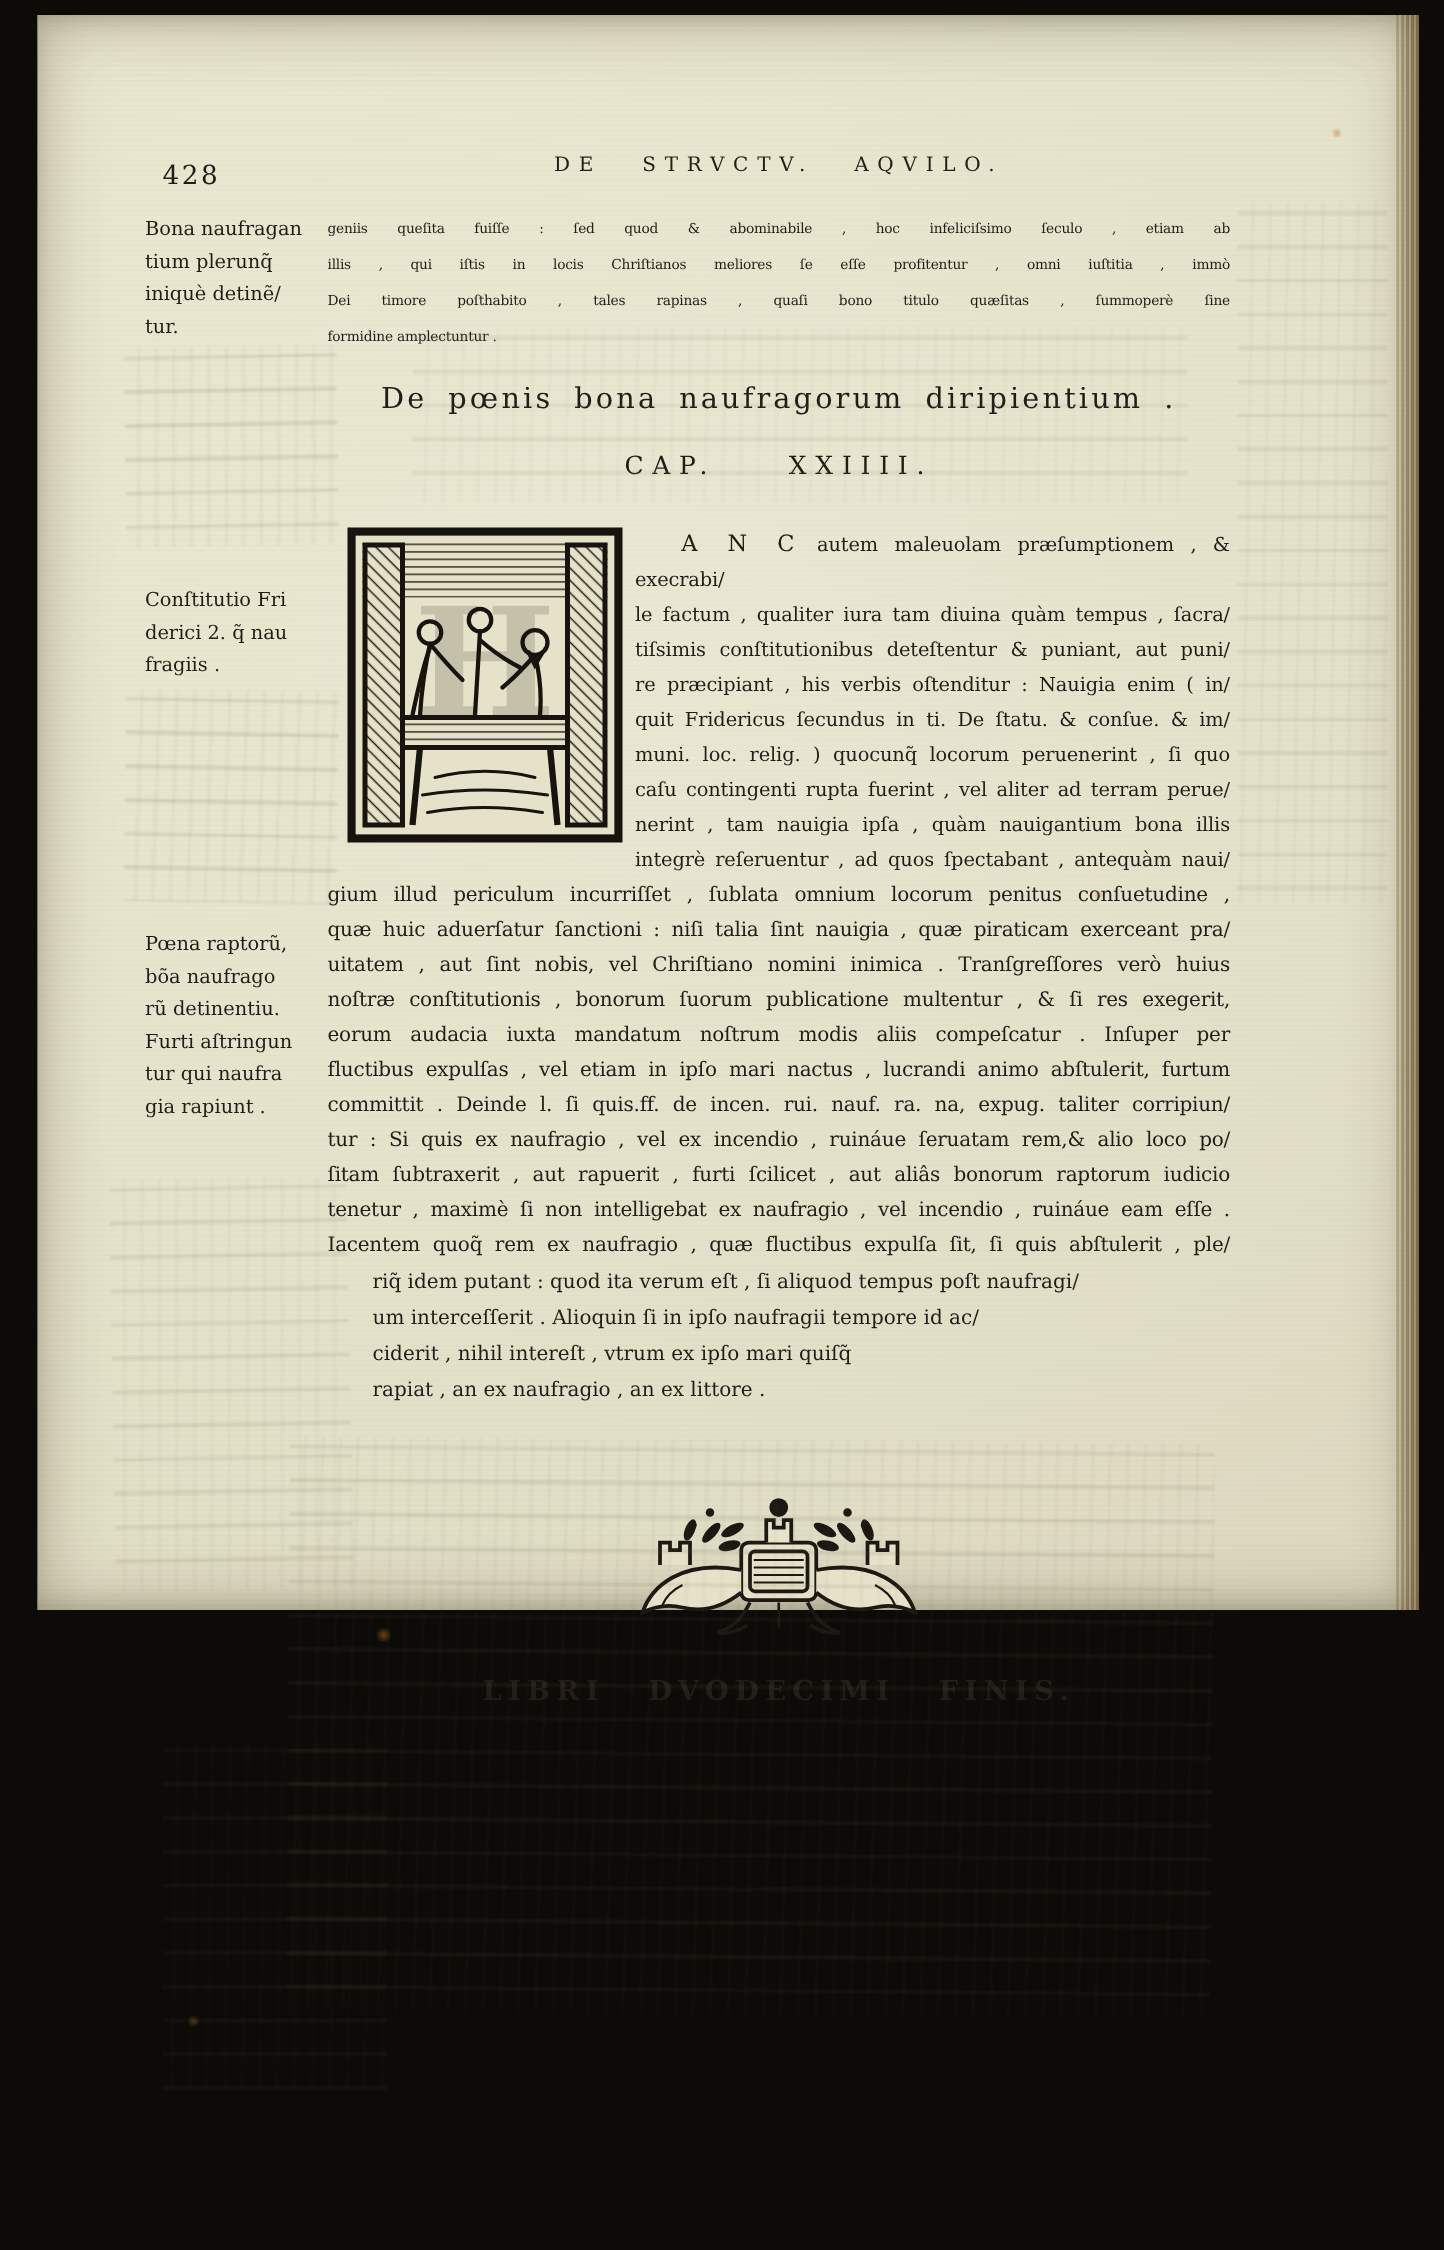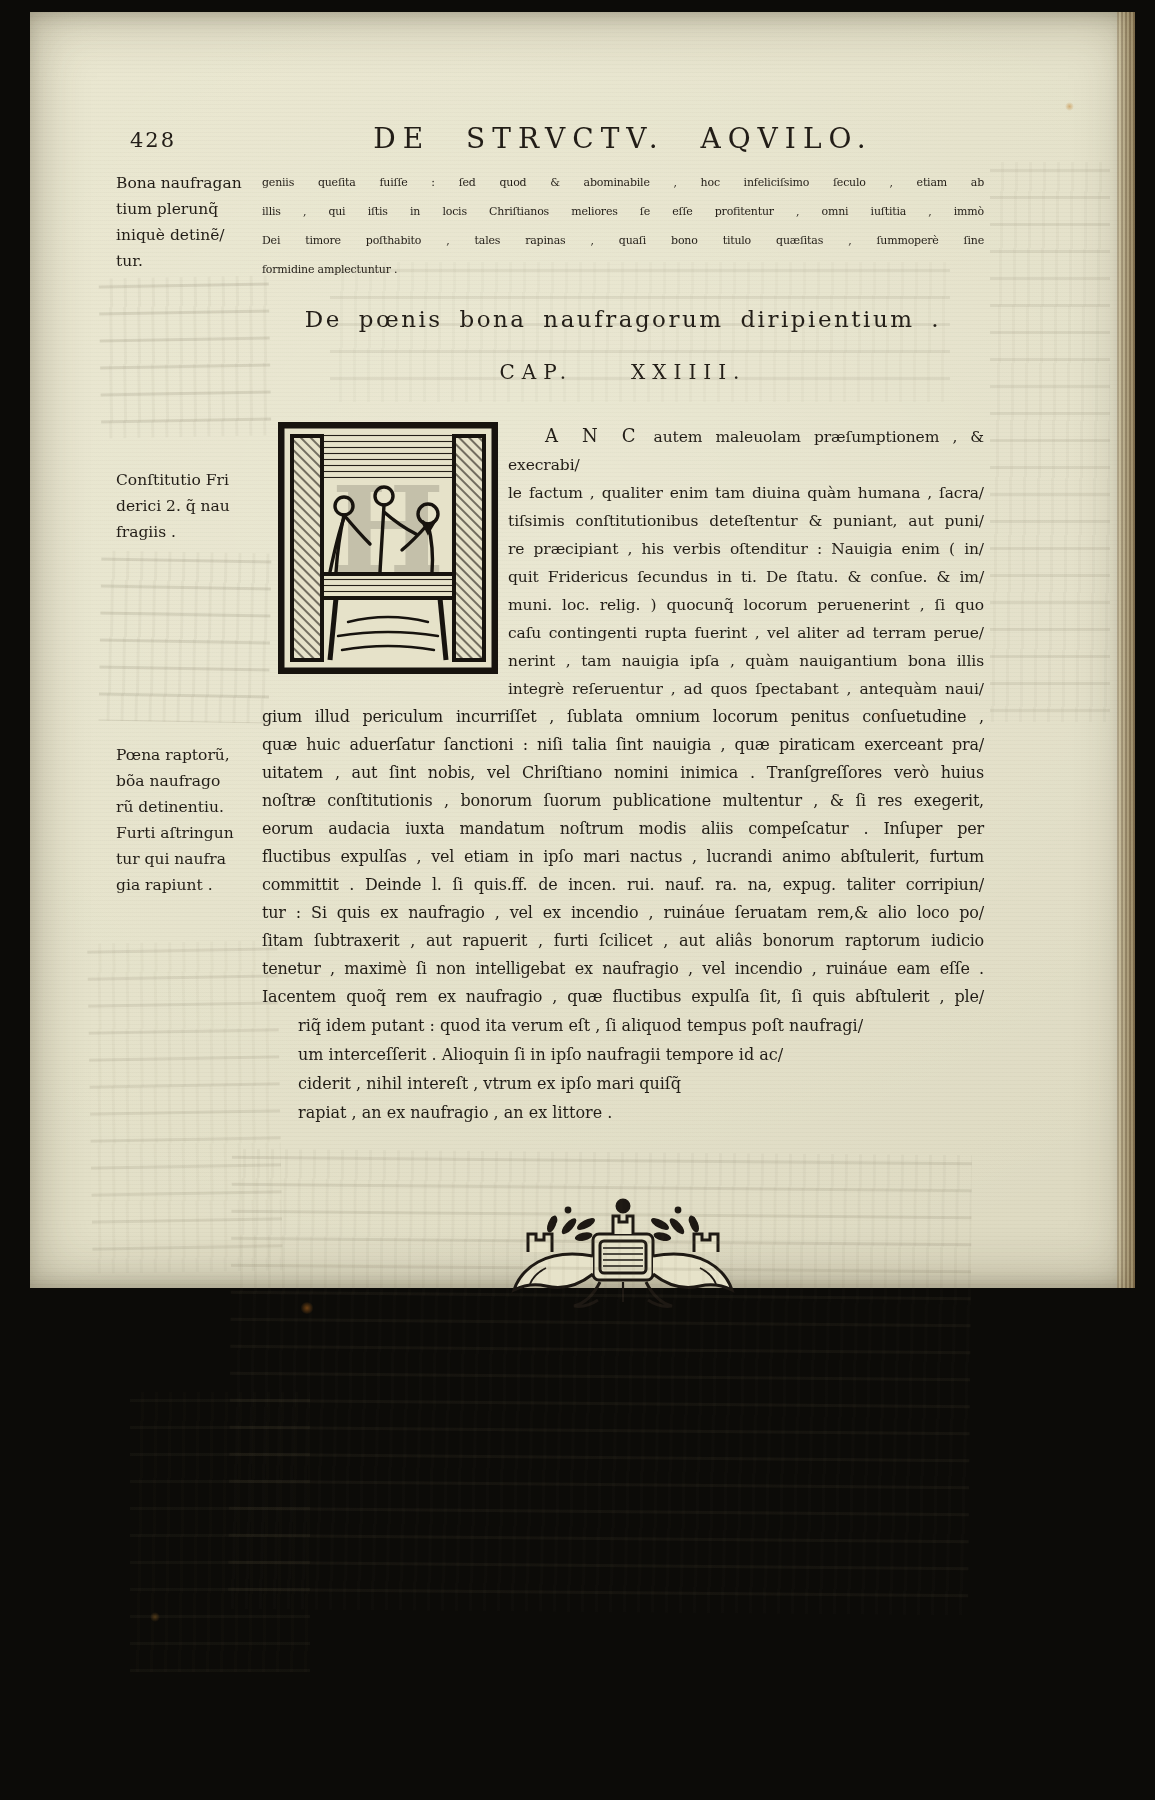--- a/index.html
+++ b/index.html
@@ -21,21 +21,21 @@
   .book-edge{
     position:absolute;right:0;top:0;bottom:0;width:18px;
     background:
       repeating-linear-gradient(to right, rgba(120,95,55,.35) 0 2px, rgba(210,190,140,.35) 2px 4px),
       linear-gradient(to right, rgba(0,0,0,0), rgba(92,70,38,.55));
   }
   
   .pageno{position:absolute;left:100px;top:116px;font-size:21px;letter-spacing:2px;}
   .running-title{
     position:absolute;left:232px;top:110px;width:722px;text-align:center;
-    font-size:28px;letter-spacing:7px;word-spacing:20px;font-weight:500;
+    font-size:16px;letter-spacing:7px;word-spacing:20px;font-weight:500;
   }
   
   .mnote{
     position:absolute;left:86px;width:158px;
     font-size:15.5px;line-height:26px;white-space:pre-line;
   }
   .mnote1{top:158px;}
   .mnote2{top:455px;}
   .mnote3{top:730px;}
   .intro{position:absolute;left:232px;top:156px;width:722px;}
@@ -151,21 +151,21 @@
             <path d="M145 100 L150 110 L156 100"></path>
             <path d="M70 200 Q110 190 150 200" stroke-width="2.4"></path>
             <path d="M60 214 Q110 206 160 214" stroke-width="2.4"></path>
             <path d="M64 228 Q110 220 156 228" stroke-width="2.4"></path>
           </g>
           <text x="110" y="150" text-anchor="middle" font-family="DejaVu Serif, serif" font-size="120" font-weight="bold" fill="#17130e" opacity="0.16">H</text>
         </svg>
       </div>
       <div class="besidelines">
         <div class="sline"><span class="lead">A N C</span><span> autem maleuolam præſumptionem , &amp; execrabi/</span></div>
-        <div class="sline">le factum , qualiter enim tam  diuina quàm humana , ſacra/</div>
+        <div class="sline">le factum , qualiter iura tam  diuina quàm tempus , ſacra/</div>
         <div class="sline">tiſsimis conſtitutionibus deteſtentur &amp; puniant, aut puni/</div>
         <div class="sline">re præcipiant , his verbis oſtenditur :  Nauigia enim  ( in/</div>
         <div class="sline">quit Fridericus ſecundus in ti. De ſtatu. &amp; conſue. &amp; im/</div>
         <div class="sline">muni.  loc. relig. ) quocunq̃ locorum peruenerint , ſi quo</div>
         <div class="sline">caſu contingenti rupta fuerint , vel aliter ad terram perue/</div>
         <div class="sline">nerint , tam nauigia ipſa ,  quàm  nauigantium  bona  illis</div>
         <div class="sline">integrè reſeruentur , ad quos ſpectabant , antequàm naui/</div>
       </div>
     </div>
     <div class="fline">gium illud periculum incurriſſet , ſublata omnium locorum  penitus  conſuetudine ,</div>
@@ -226,20 +226,21 @@
             <ellipse cx="-8" cy="10" rx="9" ry="4" transform="rotate(15 -8 10)"></ellipse>
         </g>
         <circle cx="78" cy="20" r="3.4"></circle>
           <circle cx="188" cy="20" r="3.4"></circle>
         <circle cx="64" cy="30" r="3.4"></circle>
           <circle cx="202" cy="30" r="3.4"></circle>
       </g>
     </svg>
   </div>
 
+  <div class="finis">LIBRI DVODECIMI FINIS.</div>
 
   <div class="ghost" style="left:70px;top:265px;width:170px;height:160px;transform:rotate(-1deg);"></div>
   <div class="ghost" style="left:70px;top:540px;width:170px;height:170px;transform:rotate(1deg);"></div>
   <div class="ghost" style="left:60px;top:930px;width:190px;height:330px;transform:rotate(-1deg);opacity:.8;"></div>
   <div class="ghost" style="left:300px;top:250px;width:620px;height:140px;opacity:.65;"></div>
   <div class="ghost" style="left:960px;top:150px;width:120px;height:560px;opacity:.7;"></div>
   <div class="ghost" style="left:200px;top:1140px;width:740px;height:460px;transform:rotate(.5deg);opacity:.85;"></div>
   <div class="ghost" style="left:100px;top:1380px;width:180px;height:280px;opacity:.7;"></div>
 
   <div class="speck" style="left:270px;top:1290px;width:14px;height:12px;background:radial-gradient(circle,rgba(190,110,30,.55),rgba(190,110,30,0) 70%);"></div>

